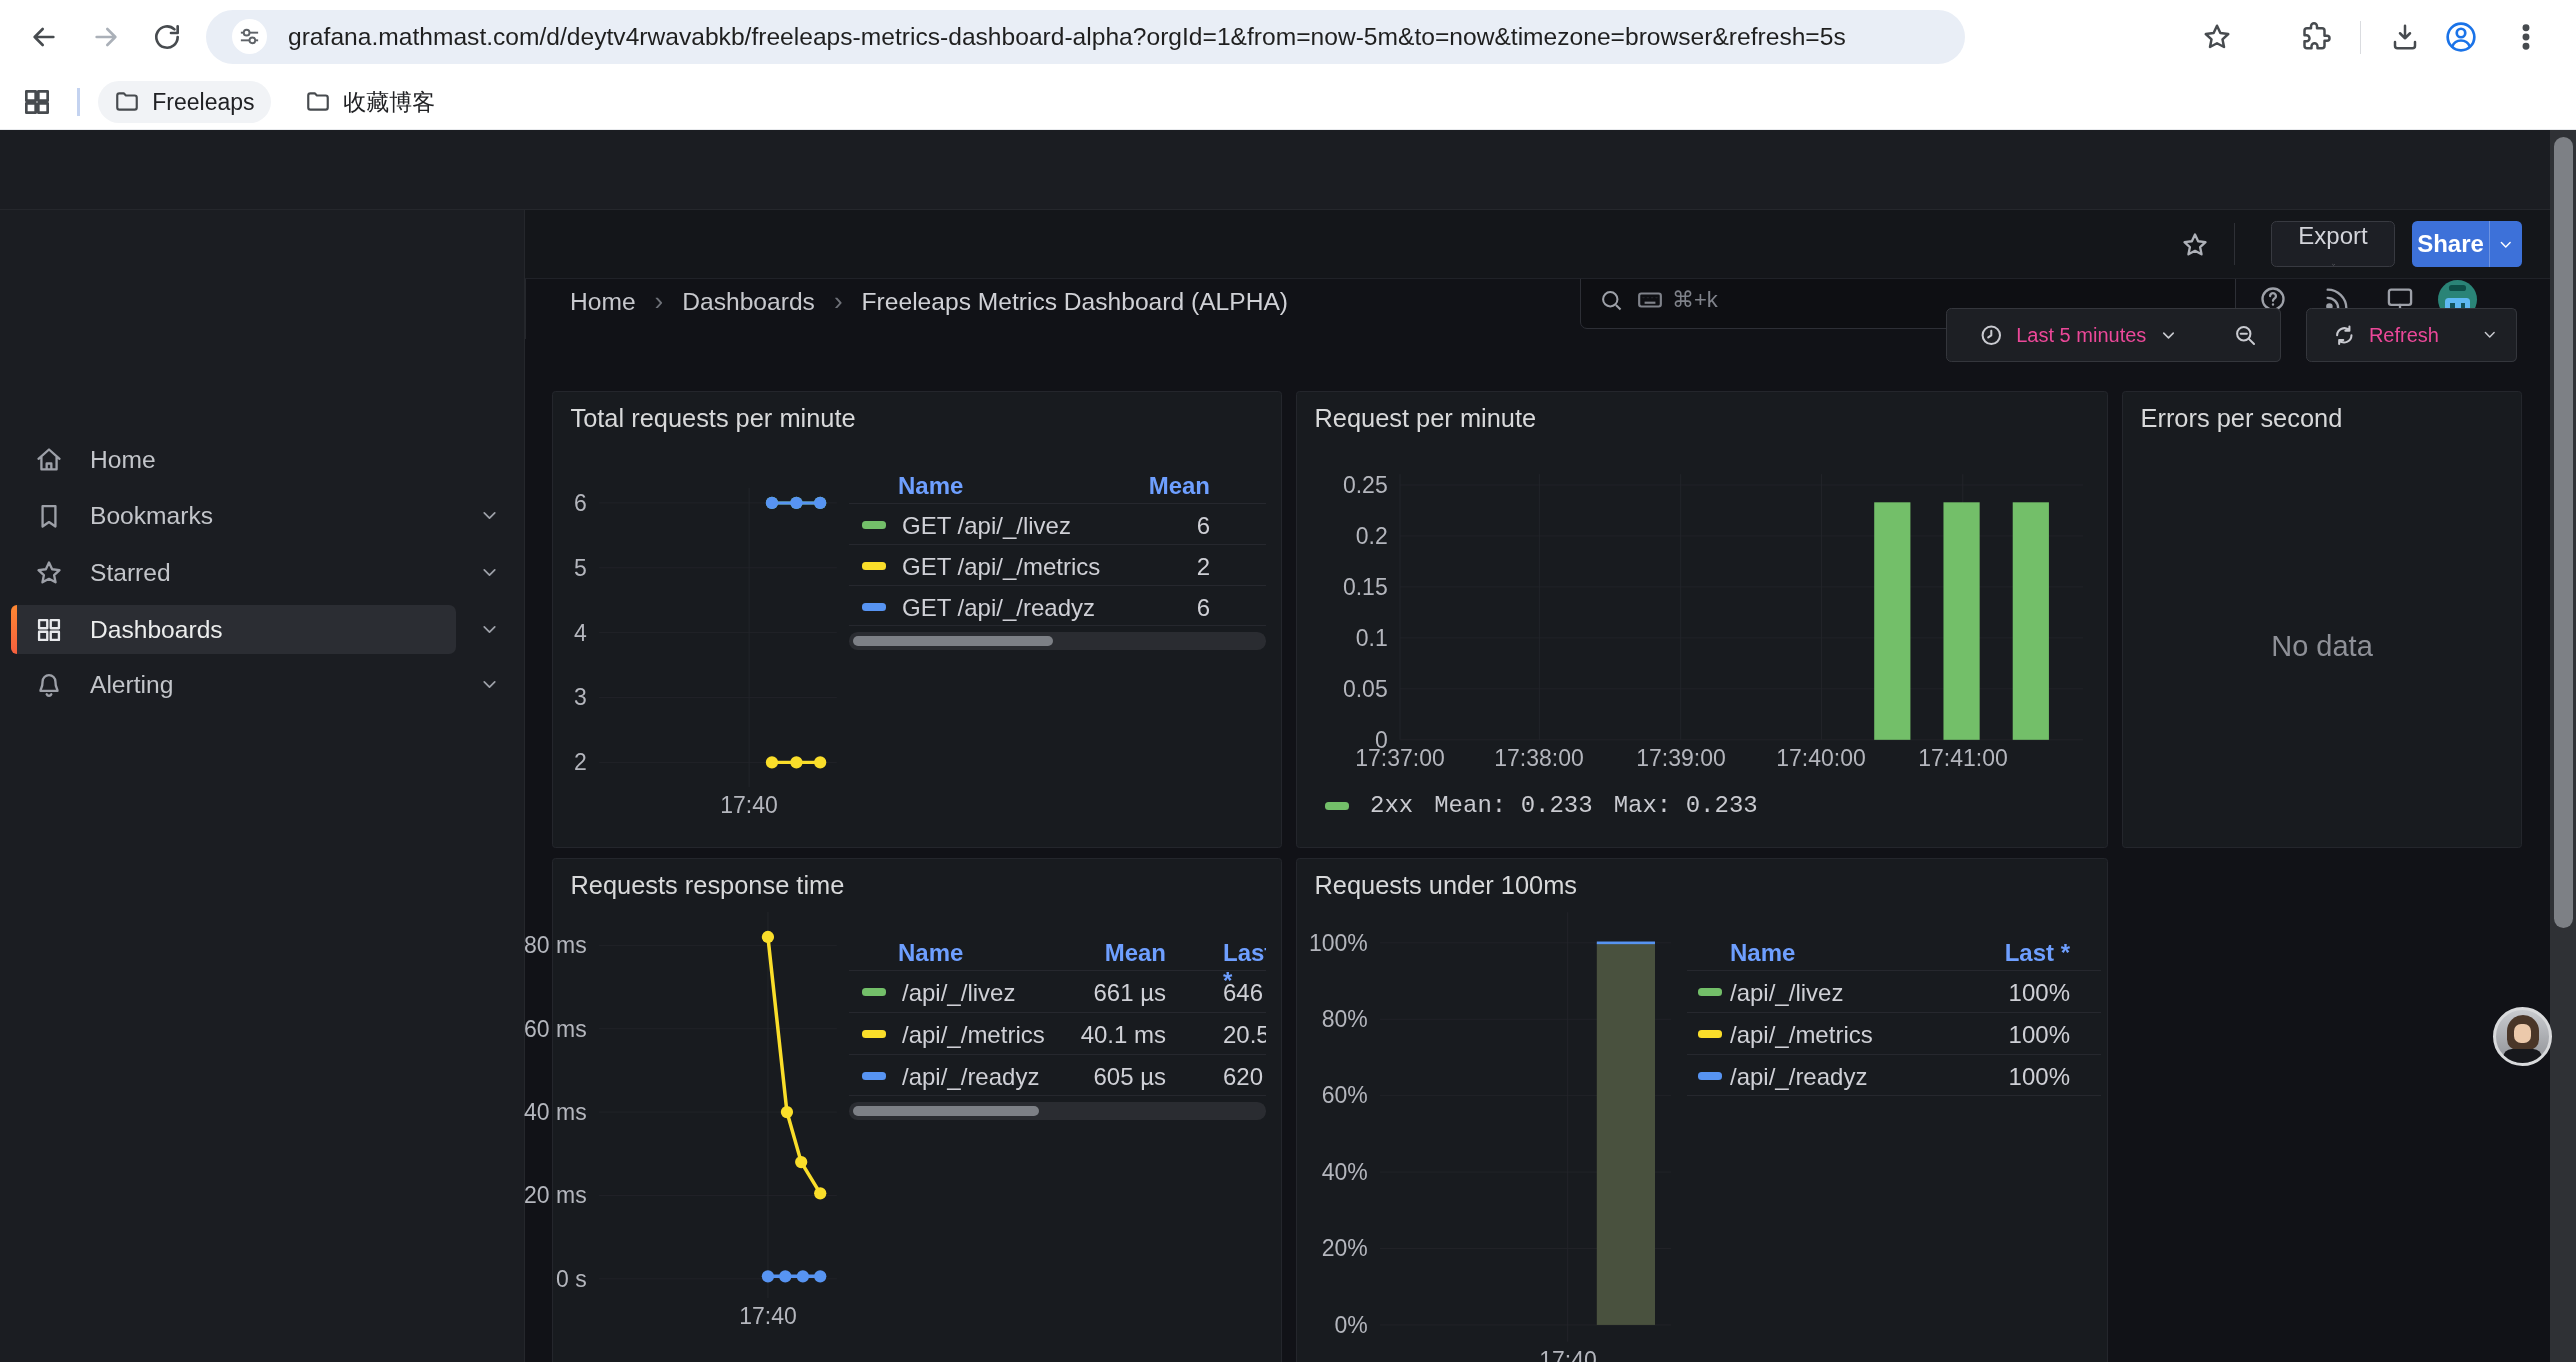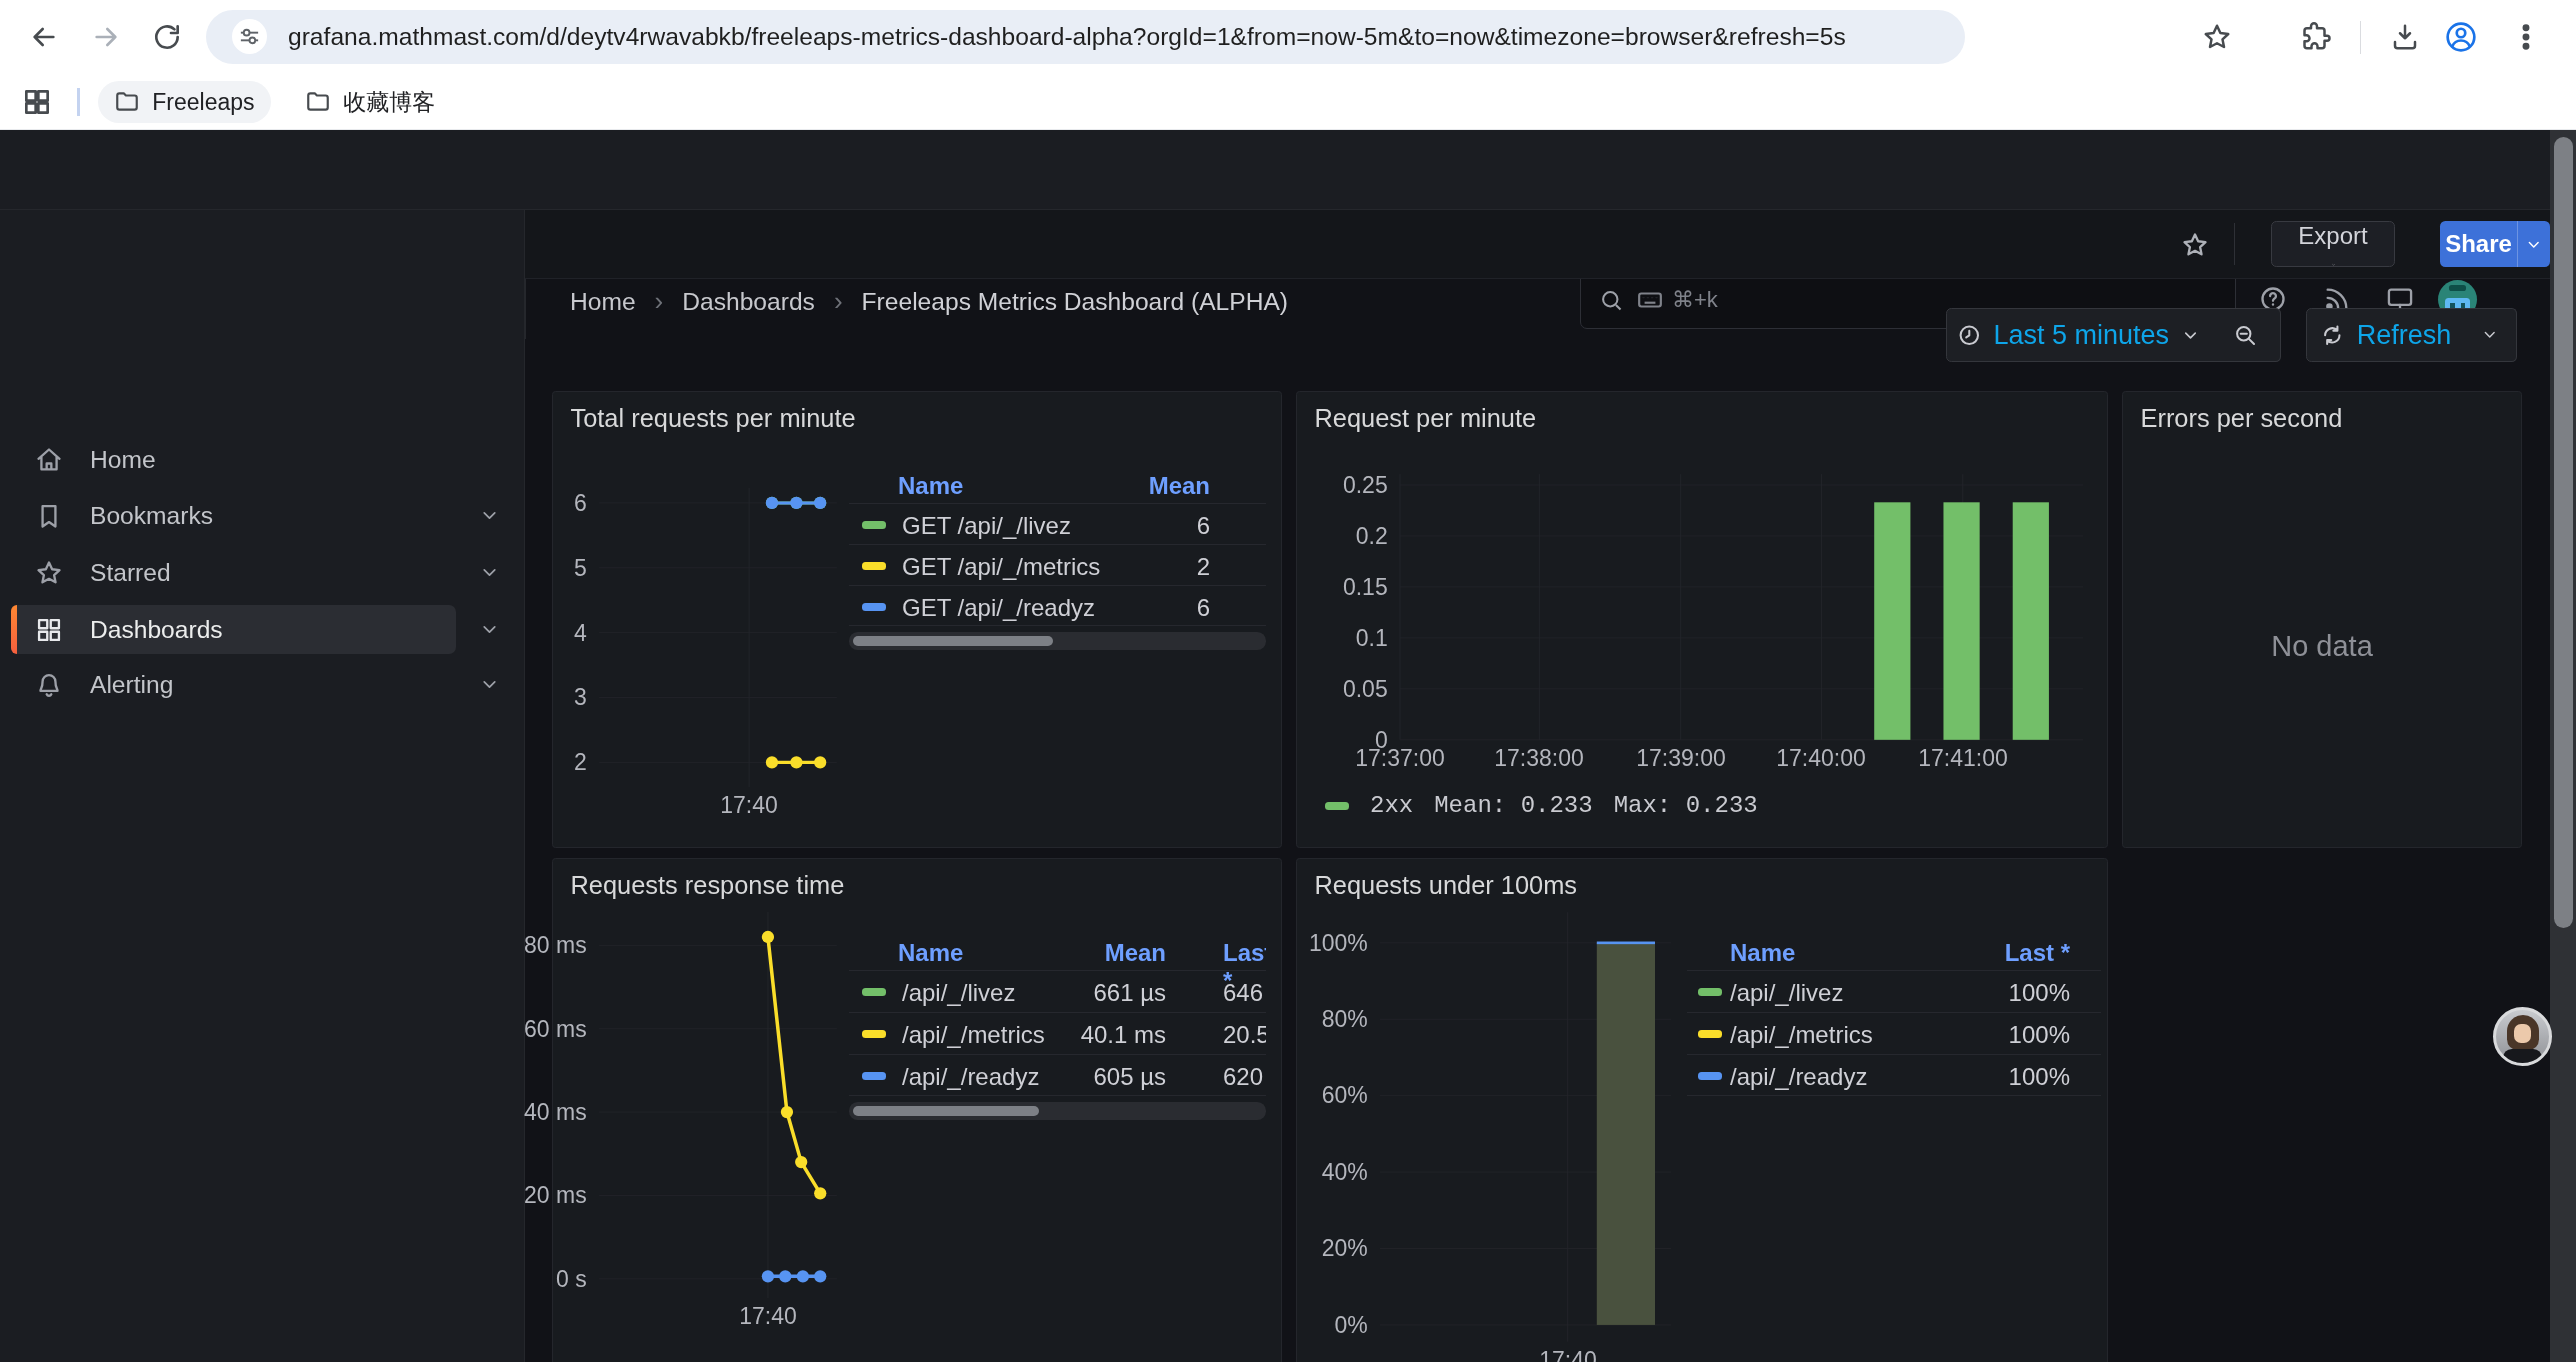--- a/index.html
+++ b/index.html
@@ -52,21 +52,21 @@
   .side-item .chev{position:absolute;left:479px;}
   .side-item .chev svg{width:21px;height:21px;}
   #side-active-pill{left:10.5px;top:395px;width:445px;height:49px;background:#2b2d33;border-radius:7px;}
   #side-active-pill .accent{position:absolute;left:0;top:0;width:6.1px;height:49px;border-radius:7px 0 0 7px;background:linear-gradient(180deg,#ff8833,#f55f3e);}
 
   
   #subheader{left:525px;top:210px;width:2025px;height:69px;background:#14161a;border-bottom:0.9px solid #202228;}
   .btn{display:flex;align-items:center;justify-content:center;gap:12.3px;font-size:24px;font-weight:500;color:#d3d4da;border:0.9px solid #383a41;background:#1d1f25;border-radius:5.3px;}
   .btn svg,#subheader svg{stroke:#d3d4da;fill:none;stroke-width:2;stroke-linecap:round;stroke-linejoin:round;}
   .btn-blue{background:#3d71d9;border:none;color:#ffffff;font-weight:600;}
-  .timebtn{background:#1d1f24;border:0.9px solid #34363c;color:#0ea5e9;display:flex;align-items:center;justify-content:center;gap:12.3px;font-size:27px;font-weight:500;}
+  .timebtn{background:#1d1f24;border:0.9px solid #34363c;color:#ec4899;display:flex;align-items:center;justify-content:center;gap:12.3px;font-size:20px;font-weight:500;}
   .timebtn svg{width:24.6px;height:24.6px;stroke:#c9cad0;fill:none;stroke-width:2;stroke-linecap:round;stroke-linejoin:round;}
 
   
   .panel{position:absolute;background:#181b1f;border:0.9px solid #24262c;border-radius:3.5px;}
   .ptitle{position:absolute;left:17.5px;top:12.3px;font-size:25.4px;font-weight:500;color:#d8d9da;}
   .chart{position:absolute;}
   .tick-y{position:absolute;font-size:23px;color:#b4b6bd;white-space:nowrap;transform:translate(-100%,-50%);}
   .tick-x{position:absolute;font-size:23px;color:#b4b6bd;white-space:nowrap;transform:translateX(-50%);}
   .nodata{position:absolute;left:0;width:100%;text-align:center;font-size:29px;color:#8e9097;}
 
@@ -320,21 +320,21 @@
         </svg>
     </div>
     <div class="abs" style="left:1709px;top:13px;width:0.9px;height:42px;background:#2e3036;"></div>
     <div class="abs btn" style="left:1746px;top:11.4px;width:124px;height:46px;flex-direction:column;">
       <span>Export</span>
       <svg viewBox="0 0 24 24" style="width:19px;height:19px;">
           <path d="M6 9l6 6 6-6"></path>
         </svg>
     </div>
     <div class="abs" style="left:1887px;top:11.4px;display:flex;">
-      <div class="btn btn-blue" style="width:77px;height:46px;border-radius:5.3px 0 0 5.3px;margin-left:28px;">
+      <div class="btn btn-blue" style="width:77px;height:46px;border-radius:5.3px 0 0 5.3px;">
         <span>Share</span>
       </div>
       <div class="btn btn-blue" style="width:33px;height:46px;border-radius:0 5.3px 5.3px 0;border-left:0.9px solid rgba(255,255,255,.25);">
         <svg viewBox="0 0 24 24" style="width:17.5px;height:17.5px;stroke:#fff;">
             <path d="M6 9l6 6 6-6"></path>
           </svg>
       </div>
     </div>
   </div>
 

